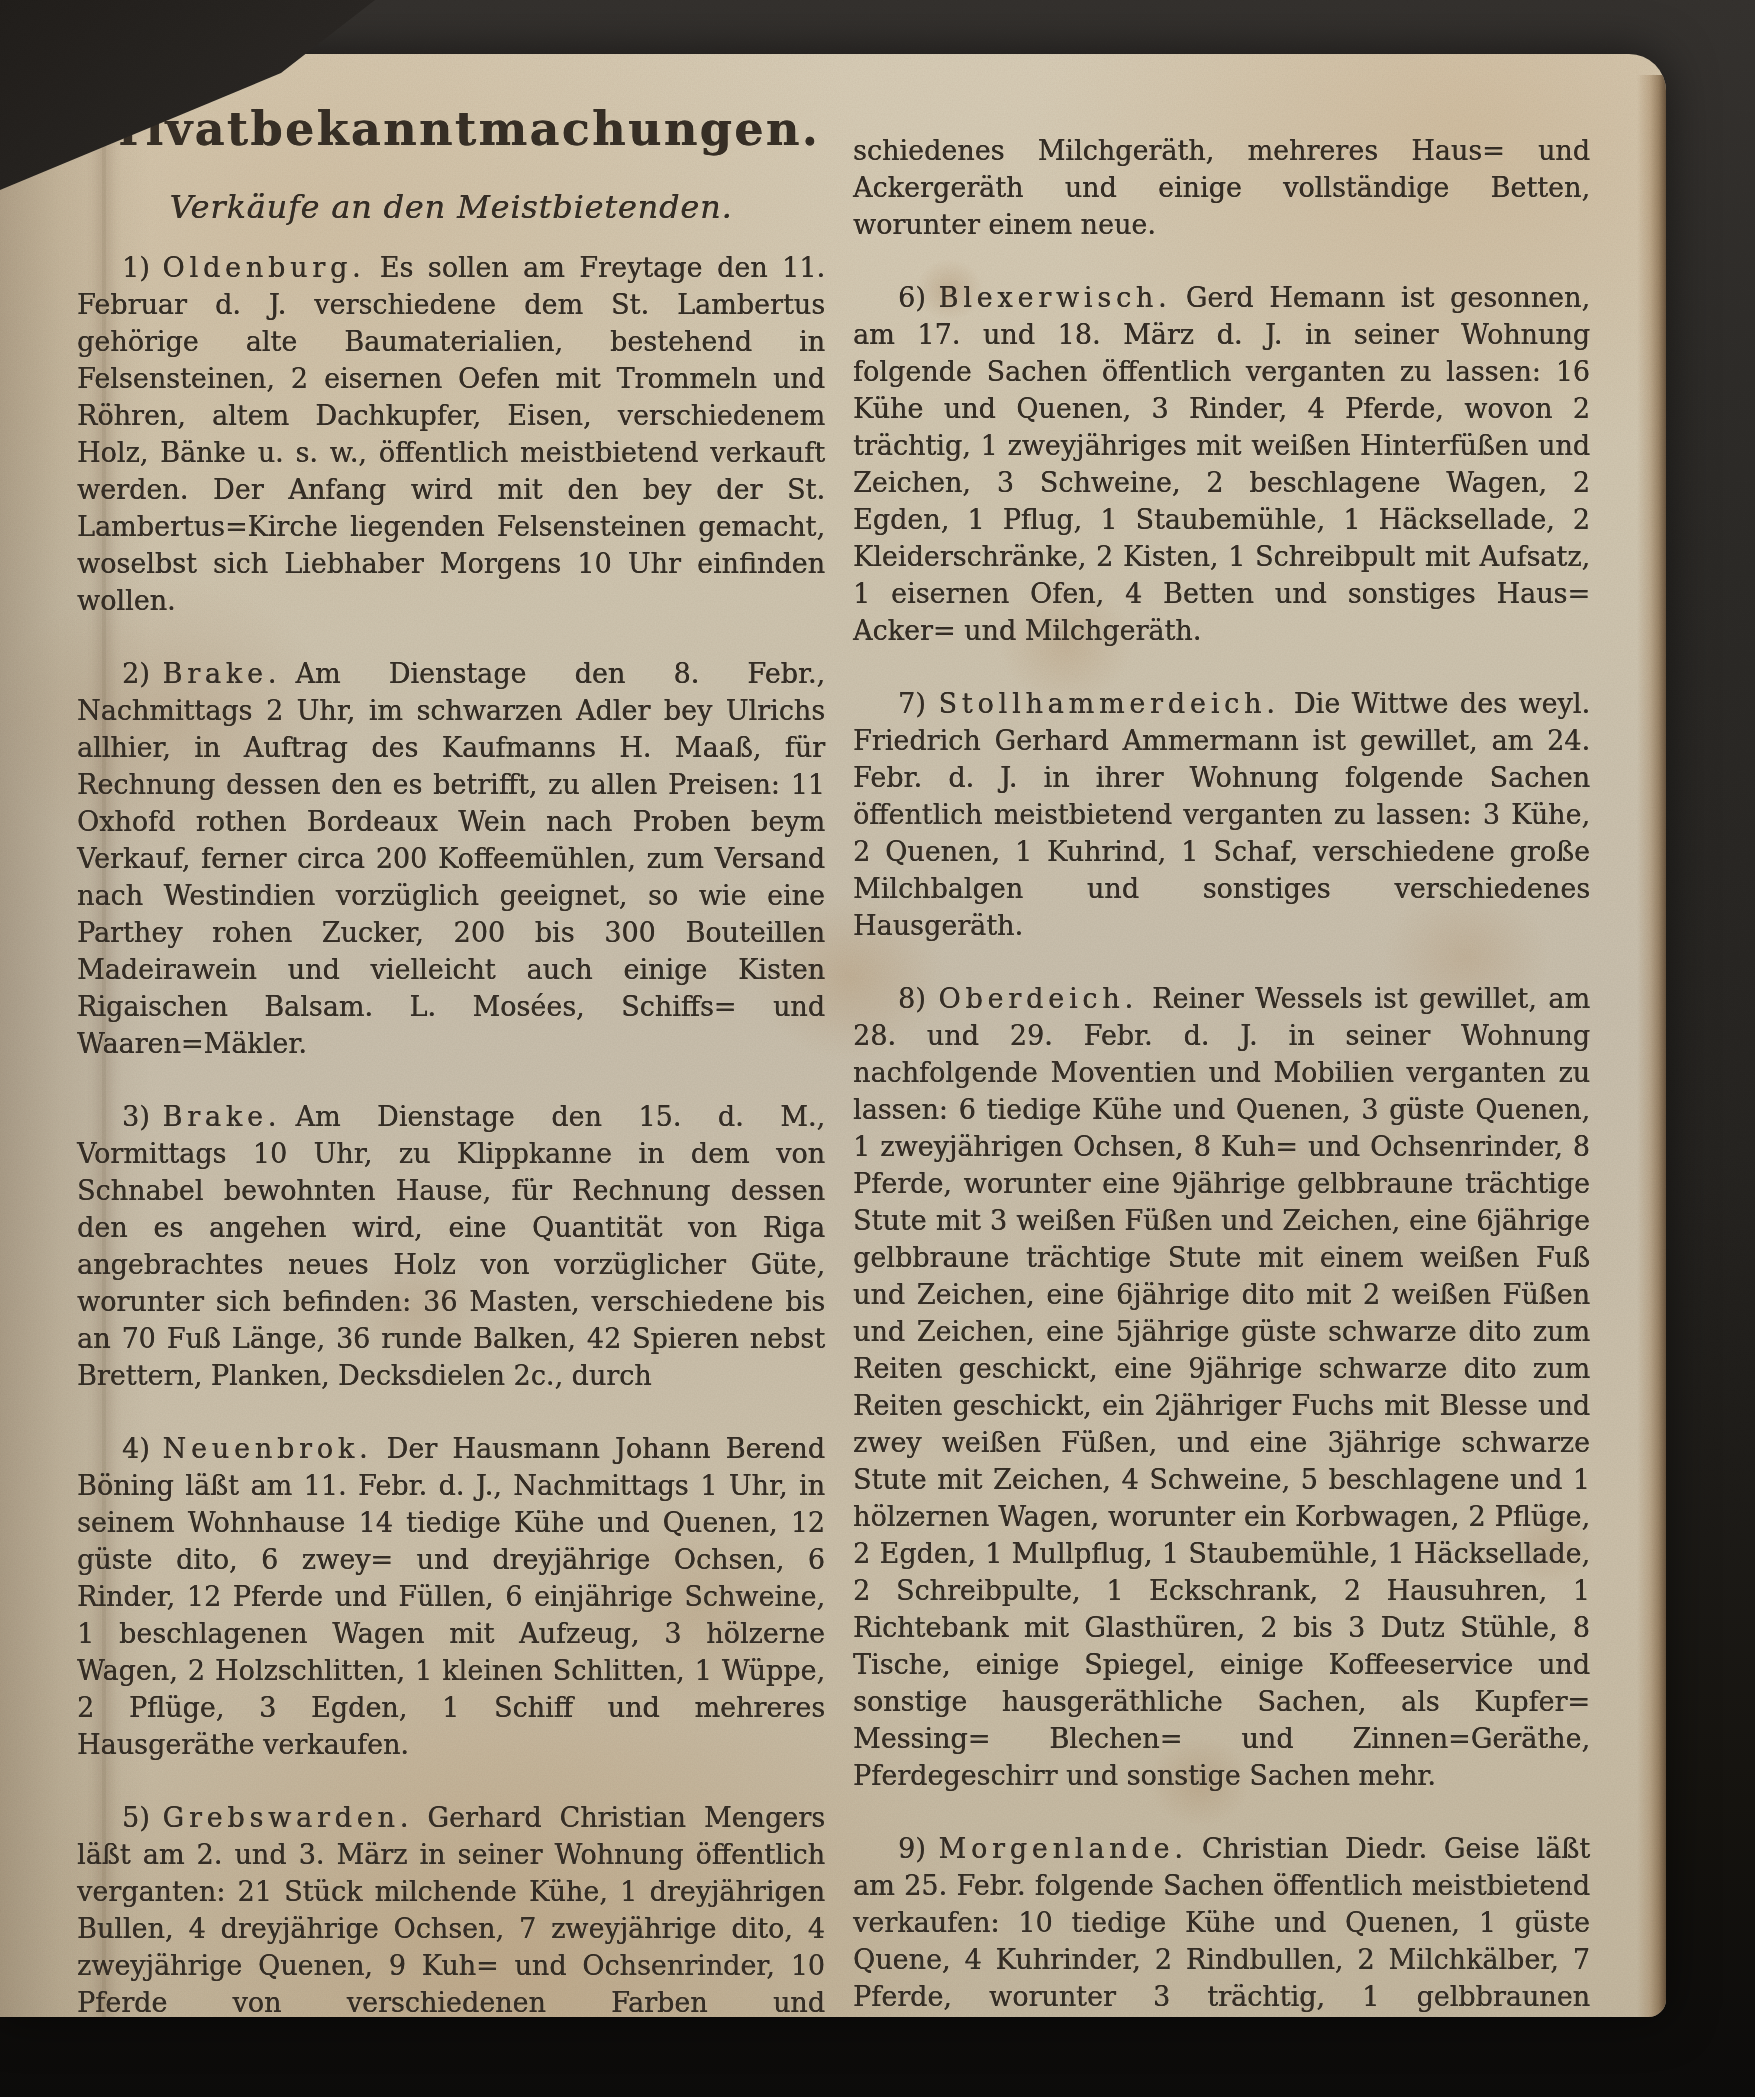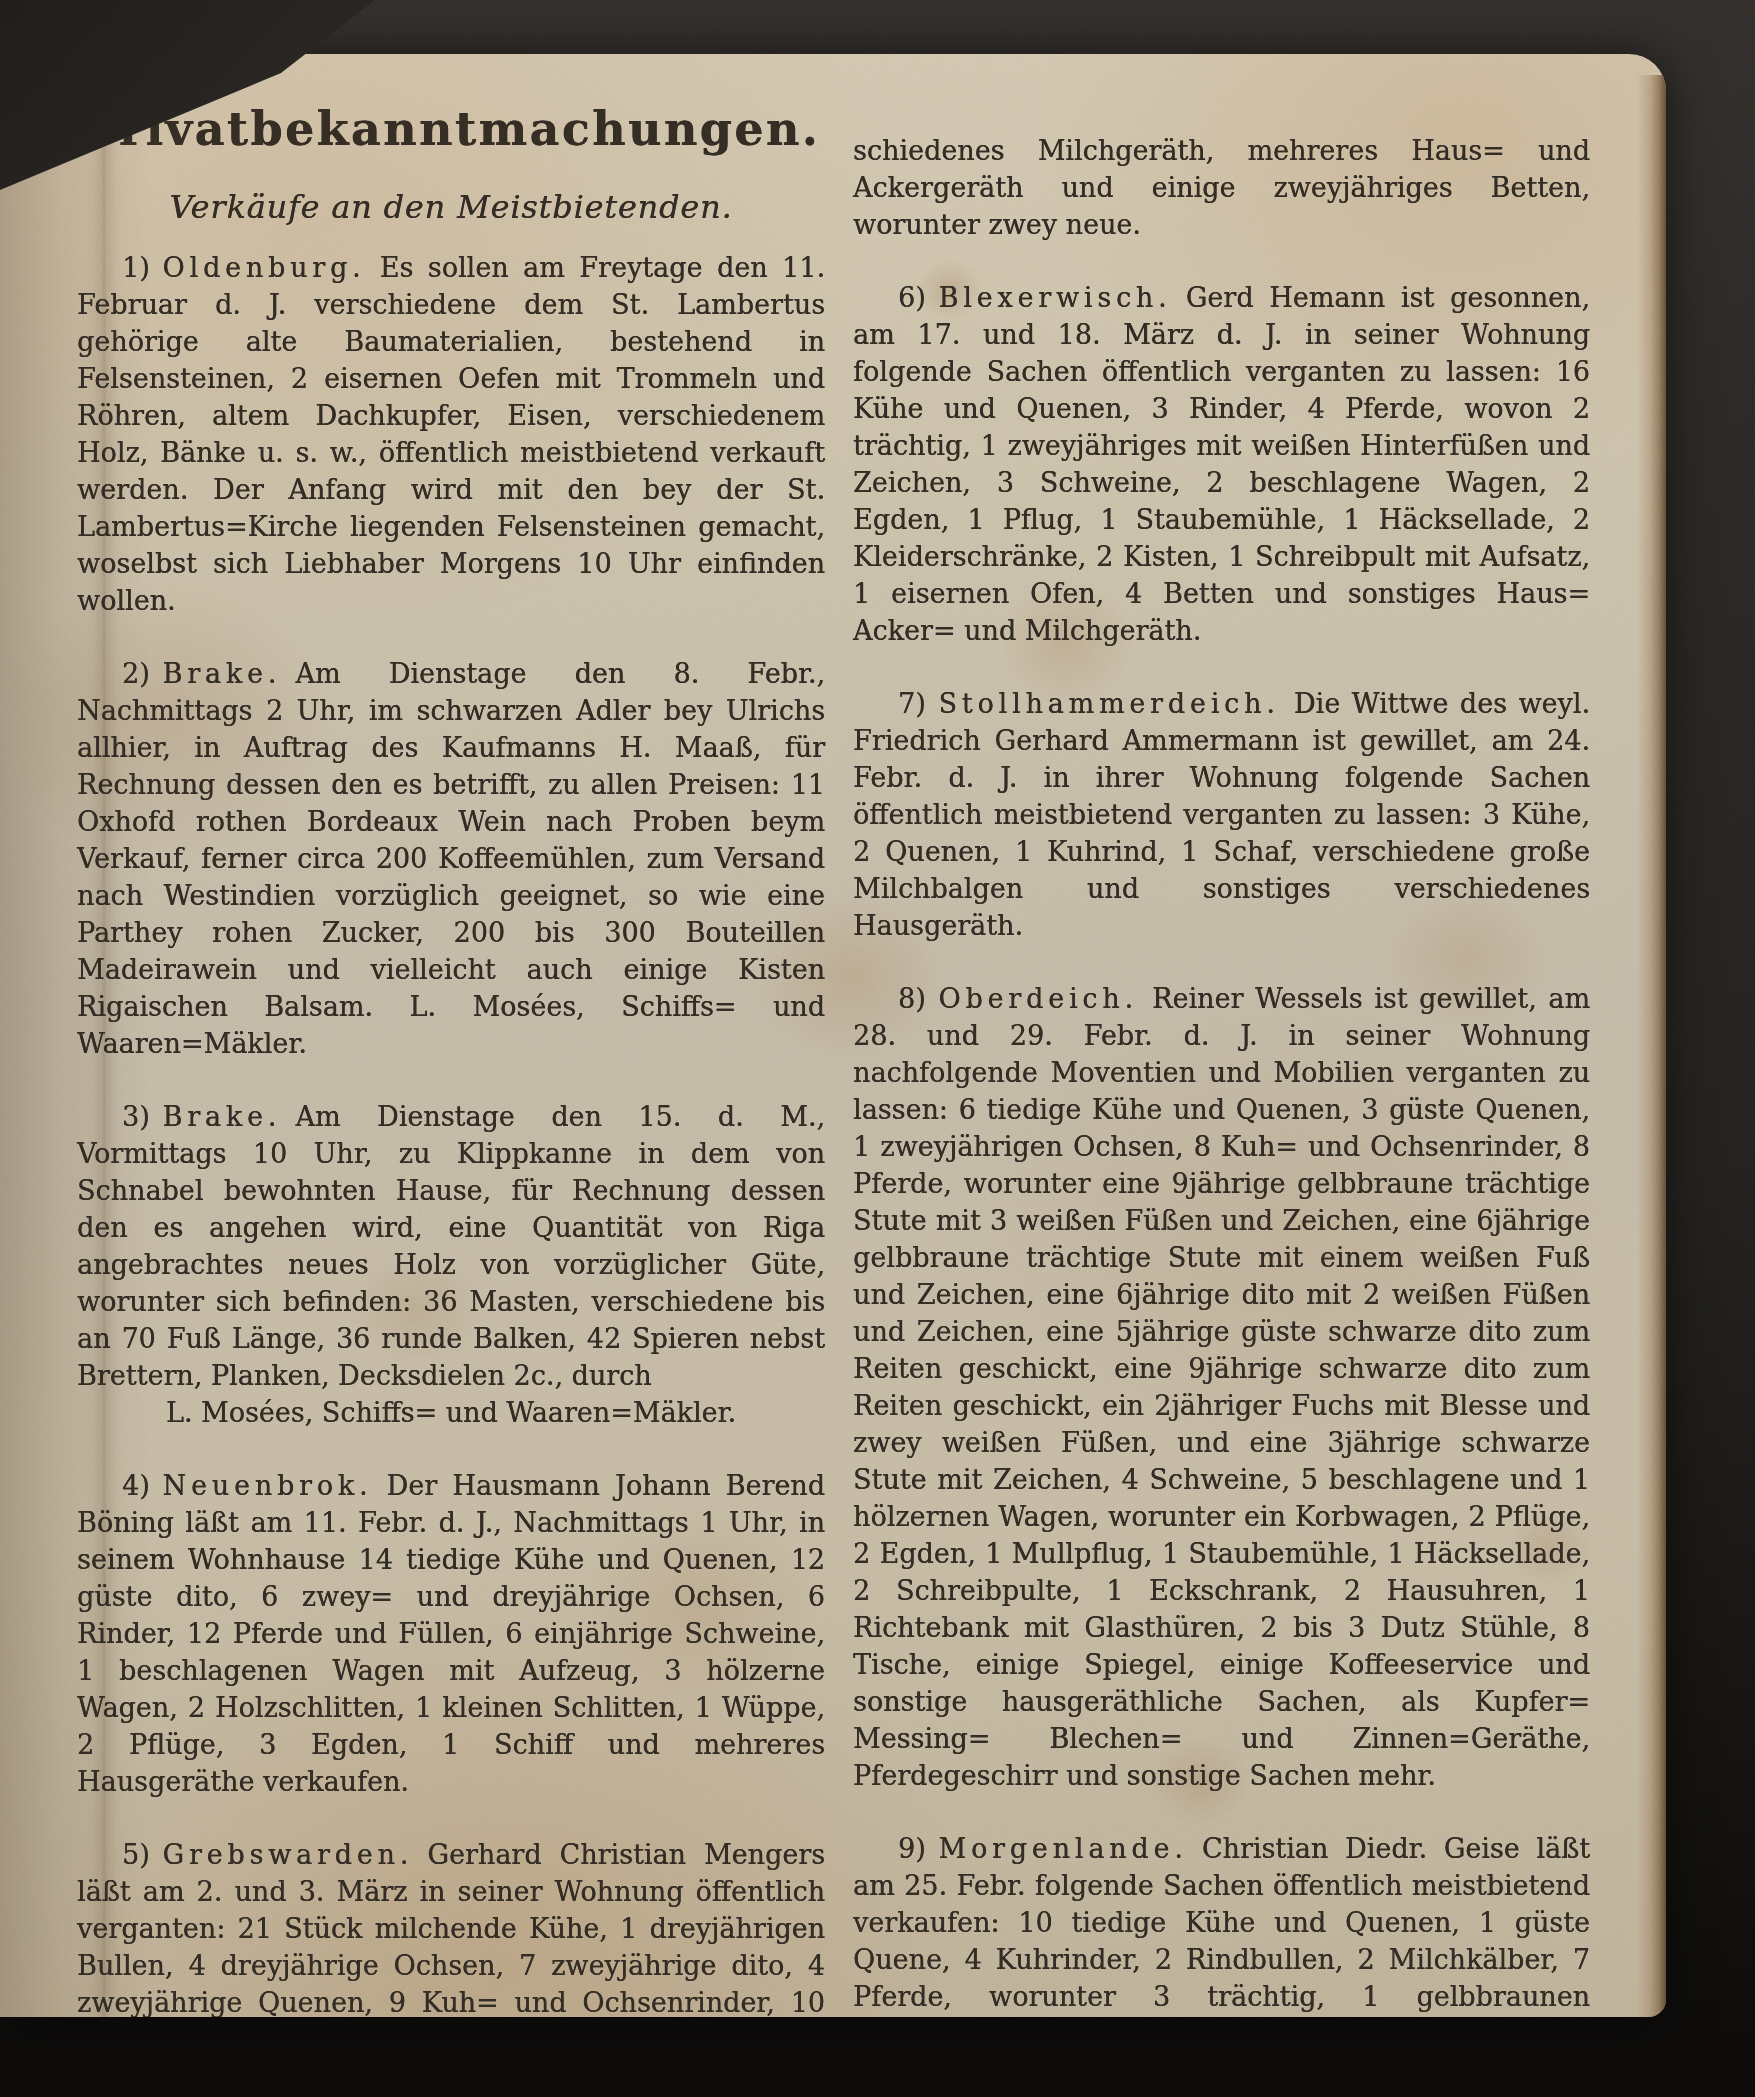--- a/index.html
+++ b/index.html
@@ -92,38 +92,37 @@
     <div class="item">
       <p class="body-text">
         <span class="num">2)</span><span class="place">Brake.</span><span>Am Dienstage den 8. Febr., Nachmittags 2 Uhr, im schwarzen Adler bey Ulrichs allhier, in Auftrag des Kaufmanns H. Maaß, für Rechnung dessen den es betrifft, zu allen Preisen: 11 Oxhofd rothen Bordeaux Wein nach Proben beym Verkauf, ferner circa 200 Koffeemühlen, zum Versand nach Westindien vorzüglich geeignet, so wie eine Parthey rohen Zucker, 200 bis 300 Bouteillen Madeirawein und vielleicht auch einige Kisten Rigaischen Balsam. L. Mosées, Schiffs= und Waaren=Mäkler.</span>
       </p>
     </div>
 
     <div class="item">
       <p class="body-text">
         <span class="num">3)</span><span class="place">Brake.</span><span>Am Dienstage den 15. d. M., Vormittags 10 Uhr, zu Klippkanne in dem von Schnabel bewohnten Hause, für Rechnung dessen den es angehen wird, eine Quantität von Riga angebrachtes neues Holz von vorzüglicher Güte, worunter sich befinden: 36 Masten, verschiedene bis an 70 Fuß Länge, 36 runde Balken, 42 Spieren nebst Brettern, Planken, Decksdielen 2c., durch</span>
       </p>
-      <div class="broker-line">L. Mosées, Schiffs= und Waaren=Mäkler.</div>
     </div>
 
     <div class="item">
       <p class="body-text">
         <span class="num">4)</span><span class="place">Neuenbrok.</span><span>Der Hausmann Johann Berend Böning läßt am 11. Febr. d. J., Nachmittags 1 Uhr, in seinem Wohnhause 14 tiedige Kühe und Quenen, 12 güste dito, 6 zwey= und dreyjährige Ochsen, 6 Rinder, 12 Pferde und Füllen, 6 einjährige Schweine, 1 beschlagenen Wagen mit Aufzeug, 3 hölzerne Wagen, 2 Holzschlitten, 1 kleinen Schlitten, 1 Wüppe, 2 Pflüge, 3 Egden, 1 Schiff und mehreres Hausgeräthe verkaufen.</span>
       </p>
     </div>
 
     <div class="item">
       <p class="body-text">
         <span class="num">5)</span><span class="place">Grebswarden.</span><span>Gerhard Christian Mengers läßt am 2. und 3. März in seiner Wohnung öffentlich verganten: 21 Stück milchende Kühe, 1 dreyjährigen Bullen, 4 dreyjährige Ochsen, 7 zweyjährige dito, 4 zweyjährige Quenen, 9 Kuh= und Ochsenrinder, 10 Pferde von verschiedenen Farben und Abzeichnungen, worunter vier trächtig, 1 beschlagenen Wagen, 1 dito Korbwagen, 1 rheinischen Schlitten, 2 Pflüge, einige kupferne Kessel, ver=</span>
       </p>
     </div>
   </div>
 
   <div class="text-layer col-right">
-    <p class="body-text no-indent">schiedenes Milchgeräth, mehreres Haus= und Ackergeräth und einige zweyjähriges Betten, worunter zwey neue.</p>
+    <p class="body-text no-indent">schiedenes Milchgeräth, mehreres Haus= und Ackergeräth und einige vollständige Betten, worunter einem neue.</p>
 
     <div class="item">
       <p class="body-text">
         <span class="num">6)</span><span class="place">Blexerwisch.</span><span>Gerd Hemann ist gesonnen, am 17. und 18. März d. J. in seiner Wohnung folgende Sachen öffentlich verganten zu lassen: 16 Kühe und Quenen, 3 Rinder, 4 Pferde, wovon 2 trächtig, 1 zweyjähriges mit weißen Hinterfüßen und Zeichen, 3 Schweine, 2 beschlagene Wagen, 2 Egden, 1 Pflug, 1 Staubemühle, 1 Häcksellade, 2 Kleiderschränke, 2 Kisten, 1 Schreibpult mit Aufsatz, 1 eisernen Ofen, 4 Betten und sonstiges Haus= Acker= und Milchgeräth.</span>
       </p>
     </div>
 
     <div class="item">
       <p class="body-text">
         <span class="num">7)</span><span class="place">Stollhammerdeich.</span><span>Die Wittwe des weyl. Friedrich Gerhard Ammermann ist gewillet, am 24. Febr. d. J. in ihrer Wohnung folgende Sachen öffentlich meistbietend verganten zu lassen: 3 Kühe, 2 Quenen, 1 Kuhrind, 1 Schaf, verschiedene große Milchbalgen und sonstiges verschiedenes Hausgeräth.</span>

